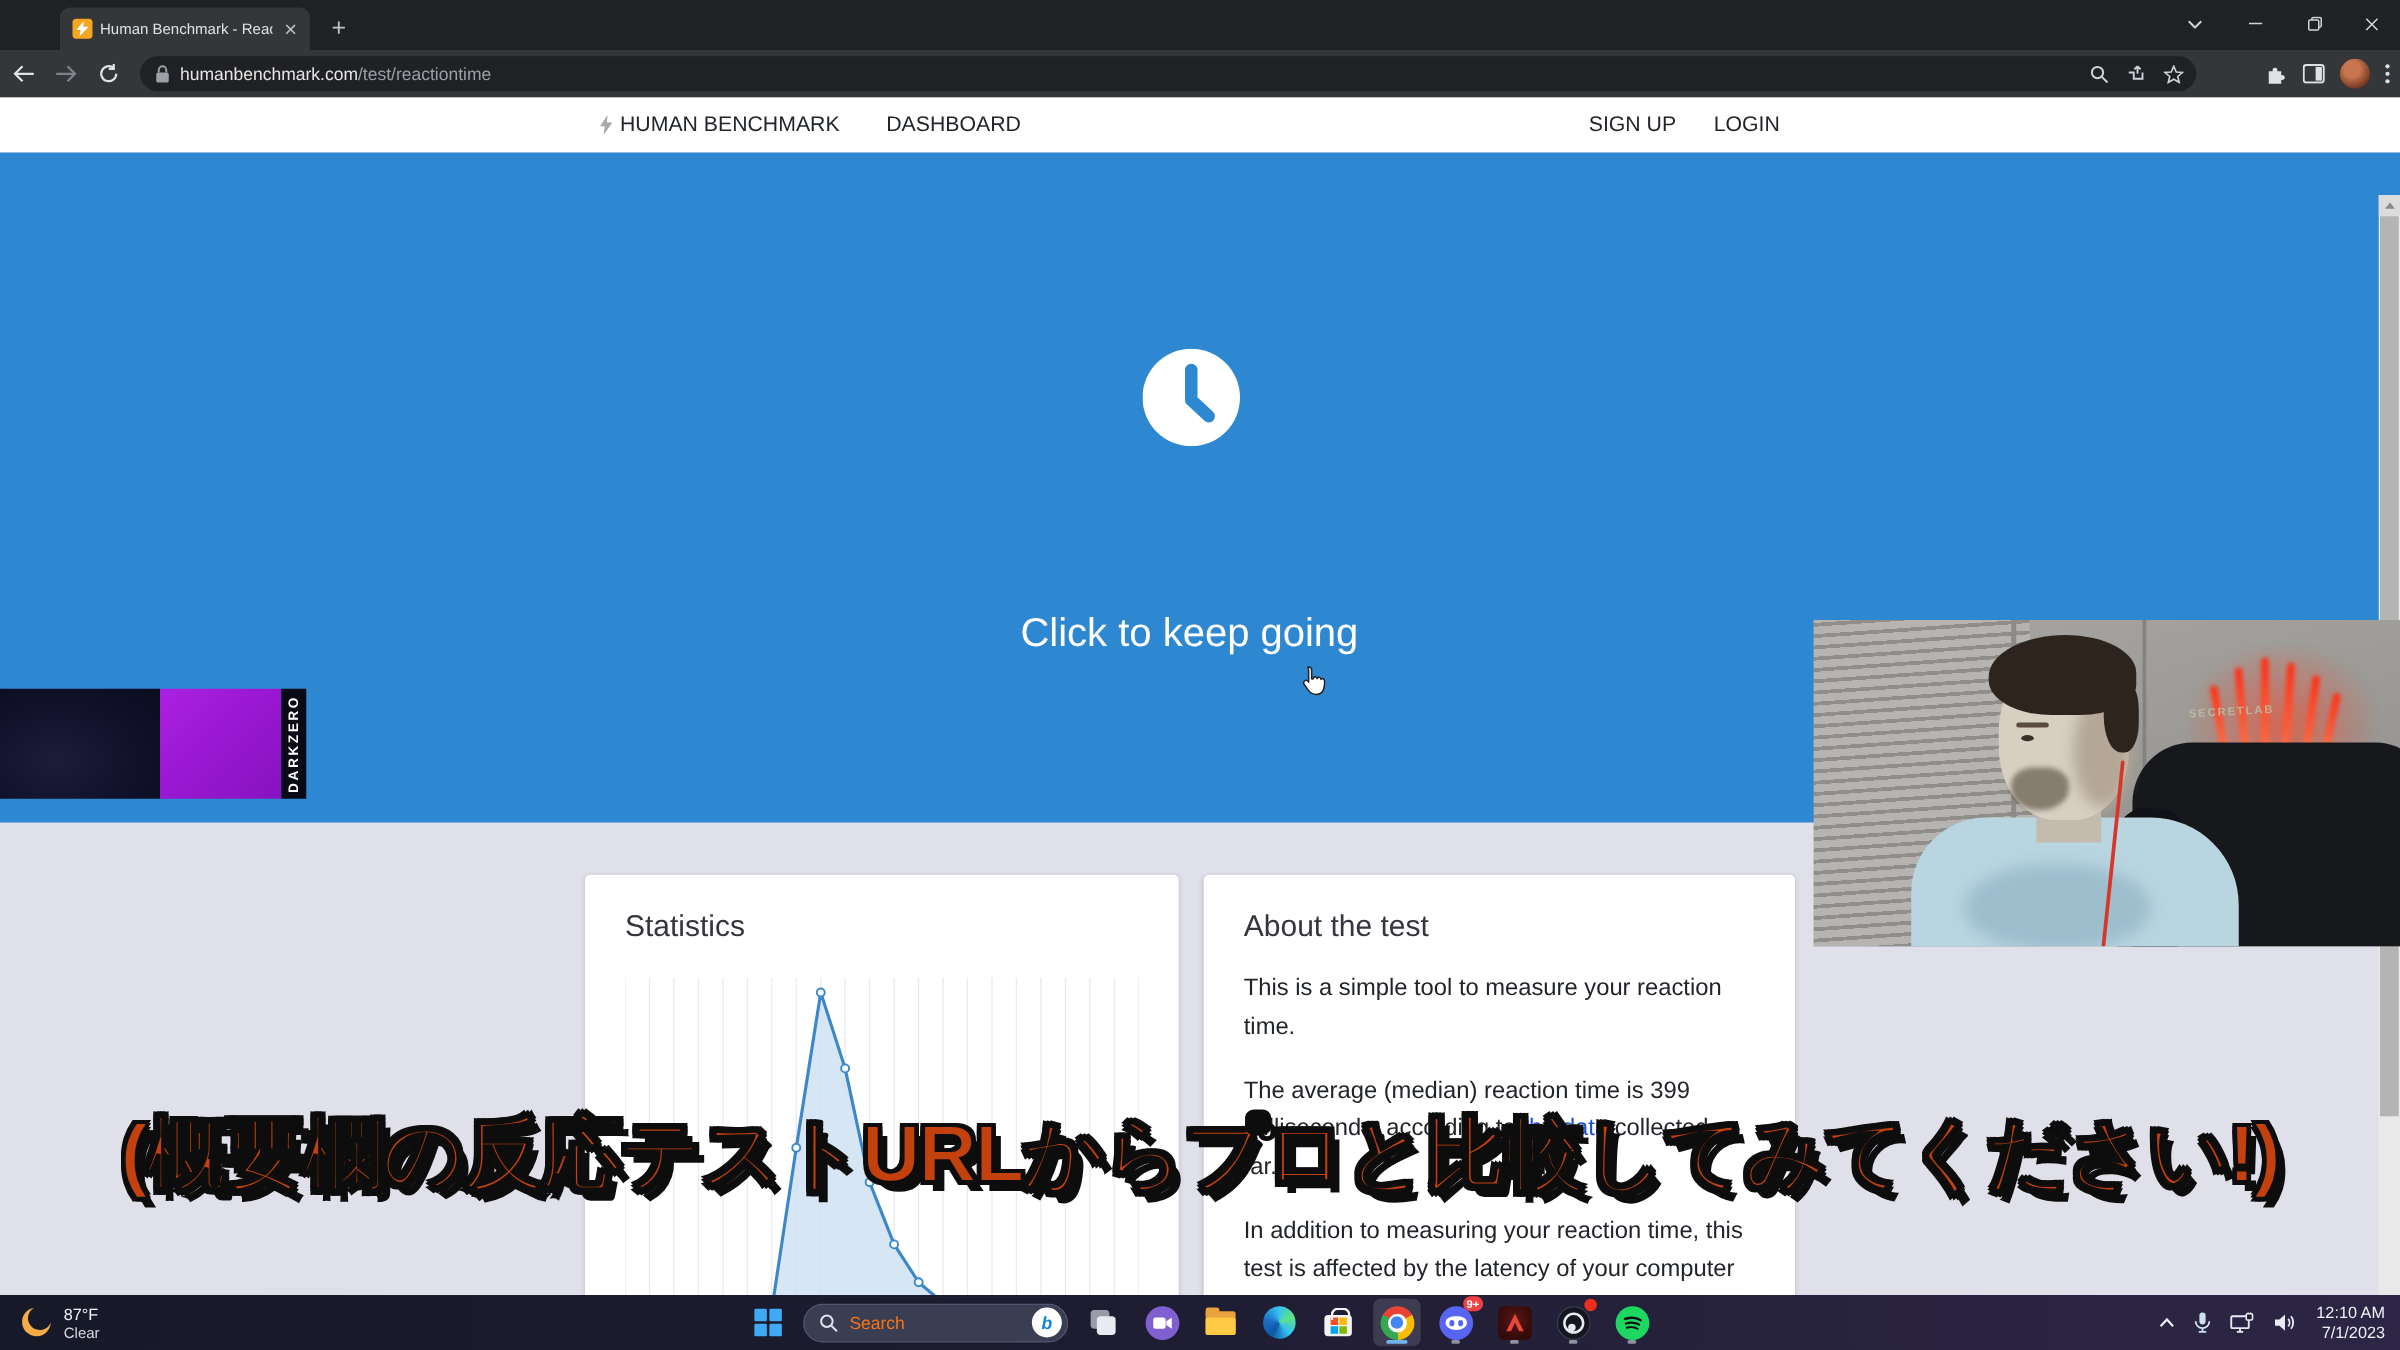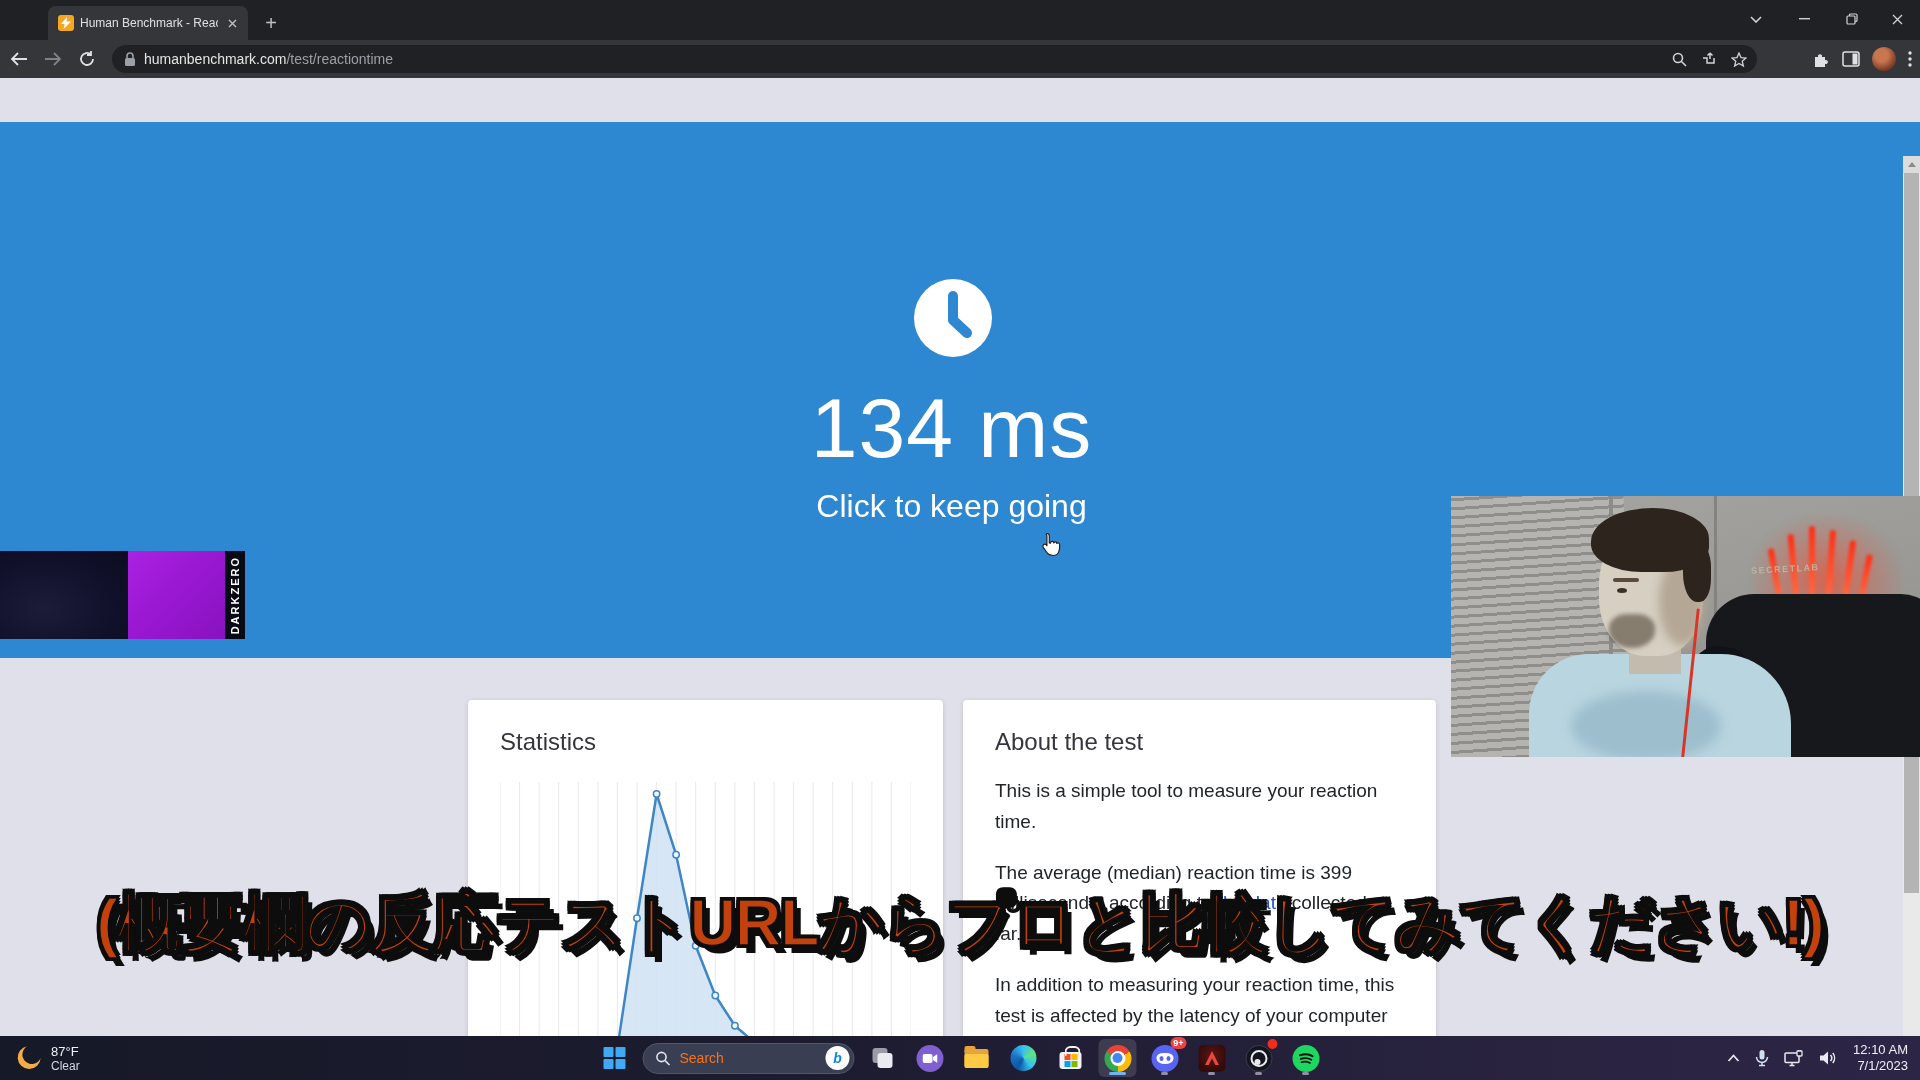--- a/index.html
+++ b/index.html
@@ -292,29 +292,41 @@
   <span>
     <svg width="4" height="16" viewBox="0 0 4 16" fill="#dfe1e5">
         <circle cx="2" cy="2" r="1.7"></circle>
         <circle cx="2" cy="8" r="1.7"></circle>
         <circle cx="2" cy="14" r="1.7"></circle>
       </svg>
   </span>
 </div>
 
 <div id="page">
+  <div id="site-header">
+    <span id="brandwrap">
+      <svg width="10" height="16" viewBox="0 0 10 16">
+          <path d="M6 0 L0 9 H3.8 L2.8 16 L10 6 H5.6 Z" fill="#a9a9ad"></path>
+        </svg>
+      <span>HUMAN BENCHMARK</span>
+    </span>
+    <span id="hb-nav-dash">DASHBOARD</span>
+    <span id="hdr-right">
+      <span>SIGN UP</span>
+      <span>LOGIN</span>
+    </span>
+  </div>
 
   <div id="hero">
     <div id="clockwrap">
       <svg width="78" height="78" viewBox="0 0 78 78">
           <circle cx="39" cy="39" r="39" fill="#fff"></circle>
           <path d="M39 41 V17 M39 41 L53 54" stroke="#2e87d1" stroke-width="10" stroke-linecap="round" fill="none"></path>
         </svg>
     </div>
-    <div id="score">134 ms</div>
     <div id="cta">Click to keep going</div>
     <div id="cursor">
       <svg width="22" height="26" viewBox="0 0 22 26">
           <path d="M7 1.5 c1.4 0 2.3 1 2.3 2.4 V11 l1.2 .2 c0 0 .3-2 1.8-1.8 c1.3 .2 1.4 1.5 1.4 1.5 s.6-1.3 1.9-1 c1.2 .3 1.2 1.6 1.2 1.6 s.7-.9 1.8-.5 c1.1 .4 1.1 1.5 1.1 2.5 c0 1.8-.3 4.6-1 6.4 c-.8 2-2 3.6-5.6 3.6 c-3.4 0-4.8-1-6.2-3 L3.4 15.6 c-.8-1.1-.5-2.4 .4-3 c.9-.6 2-.3 2.8 .7 l.3 .4 V3.9 C6.9 2.5 5.6 1.5 7 1.5 Z" fill="#fff" stroke="#222" stroke-width="1.2" stroke-linejoin="round"></path>
         </svg>
     </div>
   </div>
 
   <div class="card" id="card-stats">
     <h2>Statistics</h2>

